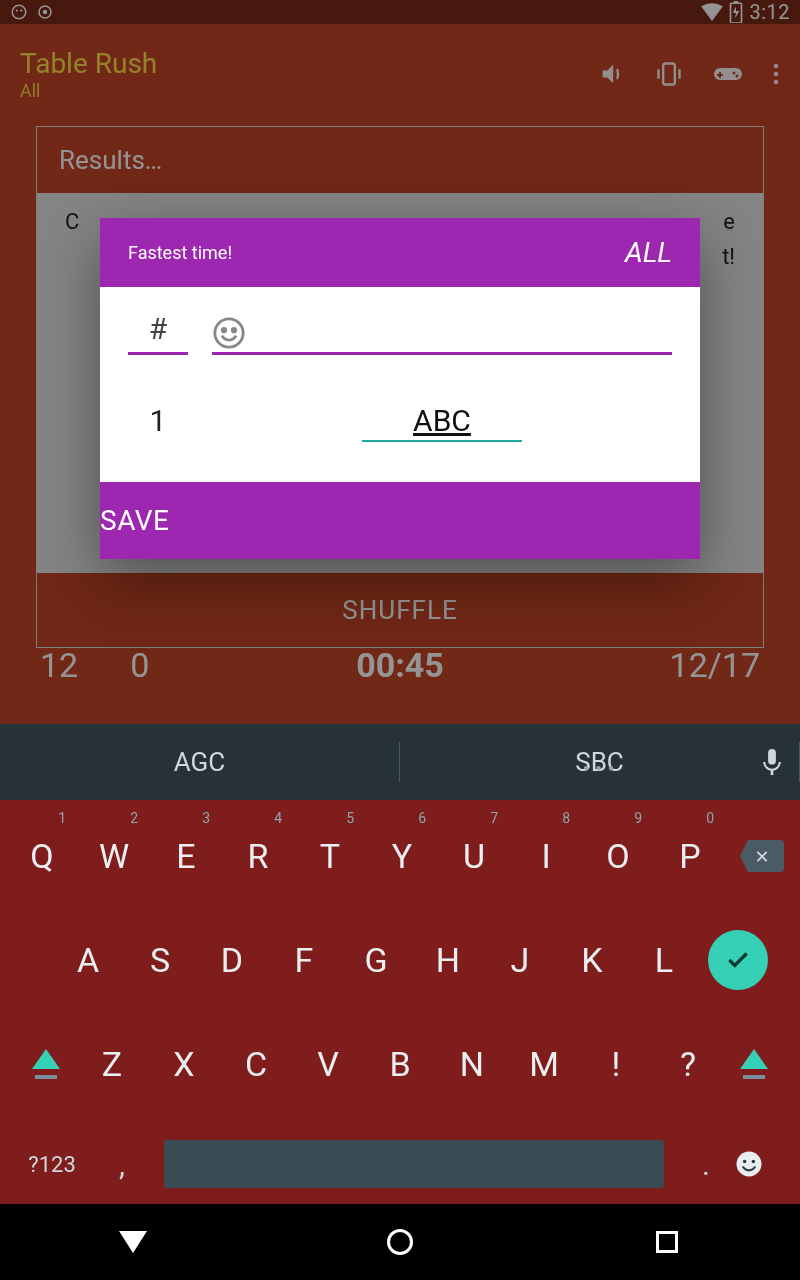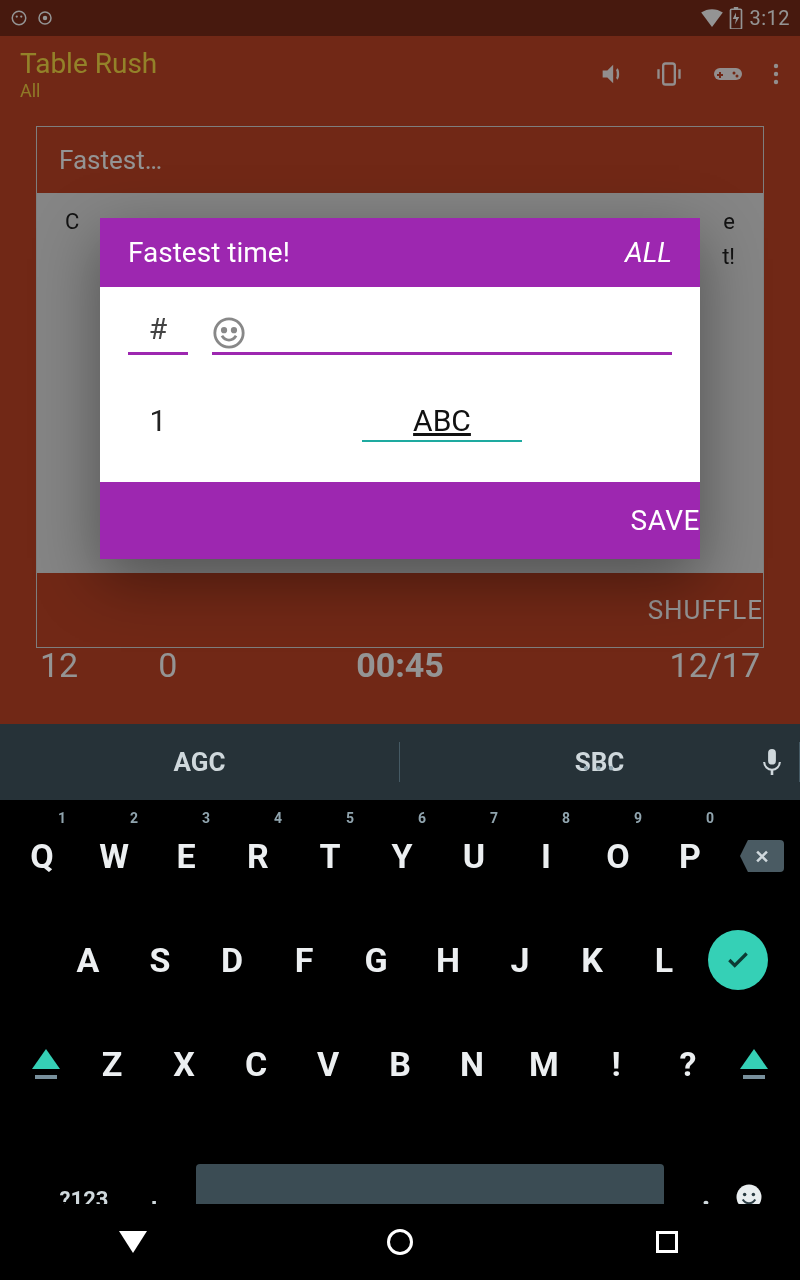--- a/index.html
+++ b/index.html
@@ -1,81 +1,81 @@
 <!DOCTYPE html>
 <html><head>
 <meta charset="utf-8">
 <style>
   * { margin: 0; padding: 0; box-sizing: border-box; font-family: Roboto, Arial, sans-serif; }
   html, body { width: 800px; height: 1280px; overflow: hidden; background: #000; }
   .screen { position: relative; width: 800px; height: 1280px; background: #c34627; }
   .scrim { position: absolute; inset: 0; background: rgba(0,0,0,0.42); z-index: 20; pointer-events: none; }
 
   
-  .status-bar { position: absolute; top:0; left:0; right:0; height: 36px; background: #7a2c19; color: #fff; display:flex; align-items:center; padding: 0 10px; z-index: 10; }
+  .status-bar { position: absolute; top:0; left:0; right:0; height: 24px; background: #7a2c19; color: #fff; display:flex; align-items:center; padding: 0 10px; z-index: 10; }
   .status-left { display:flex; gap:8px; align-items:center; }
   .status-right { margin-left:auto; display:flex; gap:6px; align-items:center; font-size: 20px; }
   .clock { font-size: 20px; letter-spacing: 0.5px; }
 
   
   .app-bar { position:absolute; top:32px; left:0; right:0; height: 84px; background:#c34627; display:flex; align-items:center; padding: 0 20px; z-index:9; }
   .app-titles { color:#fde047; }
   .app-title { font-size: 28px; font-weight: 400; }
   .app-sub { font-size: 18px; opacity: 0.9; }
   .app-actions { margin-left:auto; display:flex; gap: 28px; align-items:center; color:#fff; opacity:0.95; }
 
   
   .card { position:absolute; top:126px; left:36px; right:36px; bottom:632px; background:#e6e6e6; z-index:8; border: 1px solid rgba(0,0,0,0.05); }
   .card-header { background:#c34627; color:#fff; padding: 18px 22px; font-size: 26px; }
   .card-body { background:#e6e6e6; padding: 16px 22px; color:#222; font-size:22px; text-align:center; }
-  .shuffle-bar { position:absolute; bottom:0; left:0; right:0; background:#c34627; color:#fff; text-align:right; font-size: 26px; padding: 22px 0; letter-spacing:1px; }
+  .shuffle-bar { position:absolute; bottom:0; left:0; right:0; background:#c34627; color:#fff; text-align:center; font-size: 26px; padding: 22px 0; letter-spacing:1px; }
 
   .bottom-strip { position:absolute; left:0; right:0; top: 620px; height: 90px; background:#c34627; z-index:7; display:flex; align-items:center; color:#fff; font-size:34px; padding: 0 40px; }
-  .bs-left { width: 180px; display:flex; gap:80px;align-items:center; }
+  .bs-left { width: 180px; display:flex; gap:52px;align-items:center; }
   .bs-center { flex:1; text-align:center; font-weight:700; }
   .bs-right { width:180px; text-align:right; }
 
   
   .dialog { position:absolute; left:100px; right:100px; top:218px; background:#fff; z-index:30; box-shadow: 0 20px 60px rgba(0,0,0,0.4); }
   .dialog-header { background:#9d27b0; color:#fff; display:flex; align-items:center; padding: 18px 28px; }
-  .dialog-title { font-size: 28px; flex:1; }
+  .dialog-title { font-size: 18px; flex:1; }
   .dialog-tag { font-style: italic; font-size: 28px; }
   .dialog-body { padding: 24px 28px 40px; }
   .row { display:flex; align-items:flex-end; gap: 24px; }
   .hcol1 { width: 60px; text-align:center; font-size:30px; color:#444; border-bottom: 3px solid #9d27b0; padding-bottom:6px; }
   .hcol2 { flex:1; text-align:center; border-bottom: 3px solid #9d27b0; padding-bottom:2px; color:#777; }
   .vrow { display:flex; align-items:center; gap:24px; margin-top: 44px; }
   .vcol1 { width:60px; text-align:center; font-size:30px; color:#222; }
   .vcol2 { flex:1; text-align:center; }
   .name-input { width: 160px; margin: 0 auto; text-align:center; font-size:30px; color:#111; border:none; border-bottom: 2px solid #1eaaa0; padding: 4px 0 2px; outline:none; text-decoration: underline; background: transparent; }
-  .dialog-save { background:#9d27b0; color:#fff; text-align:right; font-size:28px; padding: 22px 0; letter-spacing:0.5px; }
-
-  
-  .keyboard { position:absolute; left:0; right:0; bottom:76px; top:724px; background:#000000; z-index:40; color:#e9eef0;font-weight:bold; }
+  .dialog-save { background:#9d27b0; color:#fff; text-align:left; font-size:28px; padding: 22px 0; letter-spacing:0.5px; }
+
+  
+  .keyboard { position:absolute; left:0; right:0; bottom:76px; top:724px; background:#7f1d1d; z-index:40; color:#e9eef0; }
   .suggest { height: 76px; display:flex; align-items:center; background:#263238; position:relative; }
   .sug { flex:1; text-align:center; font-size:26px; color:#cfd8dc; position:relative; }
   .sug-sep { width:1px; height:40px; background:#455a64; }
   .sug-dots { position:absolute; bottom:4px; left:50%; transform:translateX(-50%); font-size:10px; letter-spacing:2px; color:#90a4ae; }
   .mic { position:absolute; right:18px; top:50%; transform:translateY(-50%); font-size:26px; color:#cfd8dc; }
 
   .krow { display:flex; justify-content:center; gap:0; }
   .key { width:80px; height:104px; display:flex; flex-direction:column; align-items:center; justify-content:center; position:relative; font-size:34px; color:#eceff1; }
   .key .num { position:absolute; top:6px; right:12px; font-size:14px; color:#90a4ae; }
   .row1 { margin-top: 4px; }
   .row2 { margin-top: 0; }
   .row2 .key { width:72px; }
   .row3 .key { width:72px; }
   .accept { width:60px; height:60px; border-radius:50%; background:#35d0b6; color:#10332d; display:flex; align-items:center; justify-content:center; font-size:28px; margin-left:8px; align-self:center; }
   .shift { width:60px; display:flex; flex-direction:column; align-items:center; justify-content:center; gap:6px; }
   .shift-tri { width:0; height:0; border-left:14px solid transparent; border-right:14px solid transparent; border-bottom:20px solid #35d0b6; }
   .shift-line { width:22px; height:4px; background:#78909c; }
   .back-key { width:72px; display:flex; align-items:center; justify-content:center; }
   .back-box { width:44px; height:32px; background:#4a5b63; border-radius:4px; display:flex; align-items:center; justify-content:center; color:#cfd8dc; font-size:18px; clip-path: polygon(18% 0, 100% 0, 100% 100%, 18% 100%, 0 50%); }
 
-  .row4 { display:flex; align-items:flex-end; height: 96px; padding: 0 10px; margin-left: 32px; }
+  .row4 { display:flex; align-items:center; height: 96px; padding: 0 10px; }
   .sym { width:84px; text-align:center; font-size:22px; color:#cfd8dc; }
   .comma { width:56px; text-align:center; font-size:30px; color:#cfd8dc; }
   .space { flex:1; height:48px; margin: 0 14px; background:#3b4c54; border-radius:4px; }
   .period { width:56px; text-align:center; font-size:30px; color:#cfd8dc; }
   .emoji-key { width:56px; text-align:center; font-size:30px; color:#cfd8dc; }
 
   
   .nav-bar { position:absolute; bottom:0; left:0; right:0; height:76px; background:#000; z-index:50; display:flex; align-items:center; justify-content:space-around; }
   .nav-btn { width:120px; height:48px; display:flex; align-items:center; justify-content:center; }
   .nav-back { width:0; height:0; border-left:14px solid transparent; border-right:14px solid transparent; border-top:22px solid #fff; }
@@ -153,21 +153,21 @@
         <svg width="8" height="24" viewBox="0 0 6 24" fill="#fff">
             <circle cx="3" cy="4" r="2.2"></circle>
             <circle cx="3" cy="12" r="2.2"></circle>
             <circle cx="3" cy="20" r="2.2"></circle>
           </svg>
       </span>
     </div>
   </div>
 
   <div class="card">
-    <div class="card-header">Fastest…</div>
+    <div class="card-header">Results…</div>
     <div class="card-body">
       <div style="display:flex; justify-content:space-between; padding:0 6px;">
         <span>C</span>
         <span>e</span>
       </div>
       <div style="text-align:right; padding-right:6px; margin-top:10px;">
         <span>t!</span>
       </div>
     </div>
     <div class="shuffle-bar">SHUFFLE</div>

